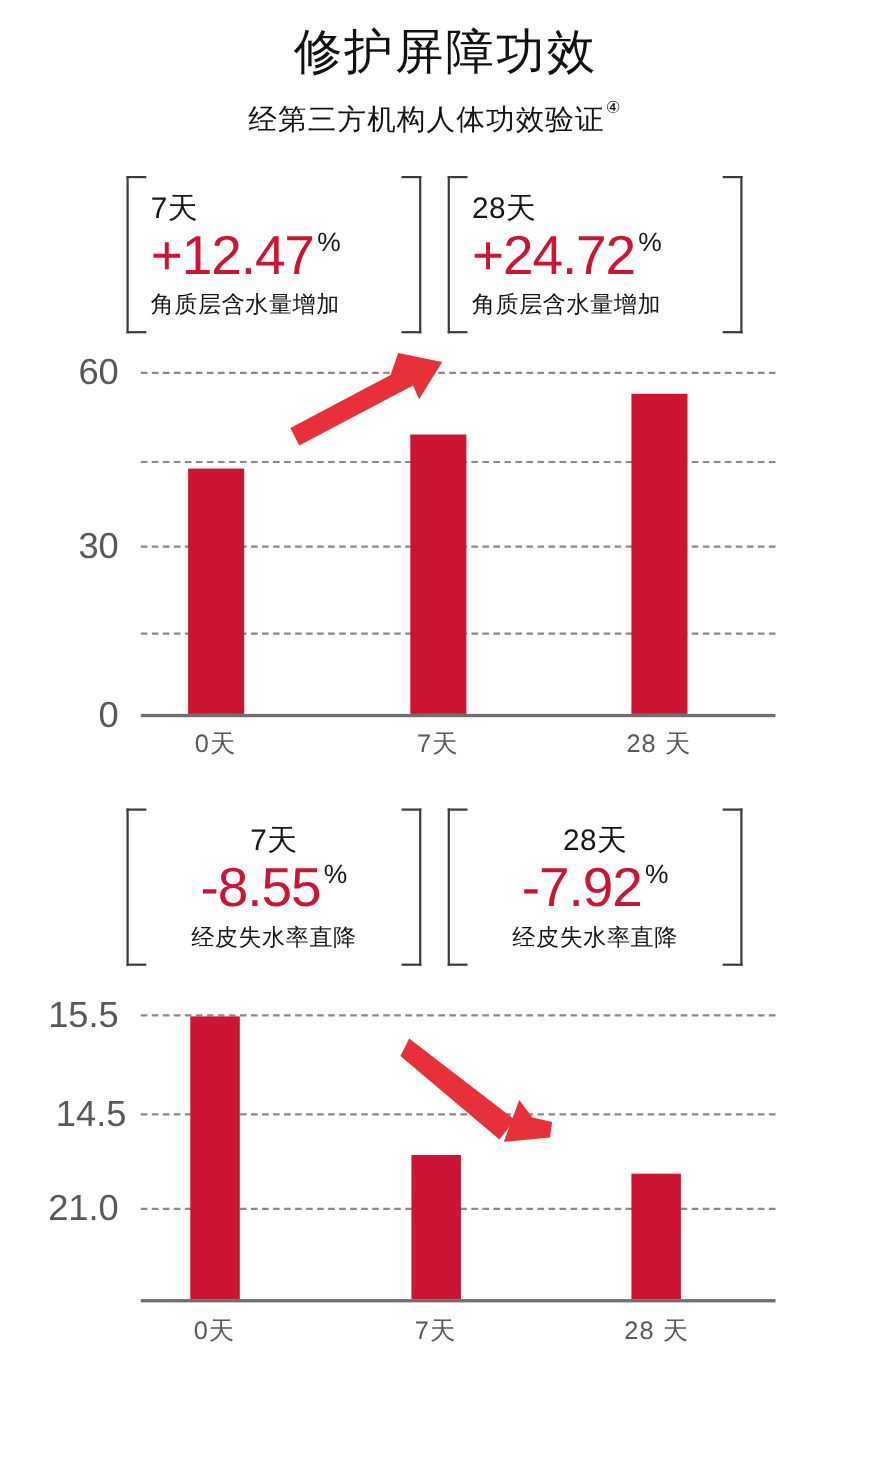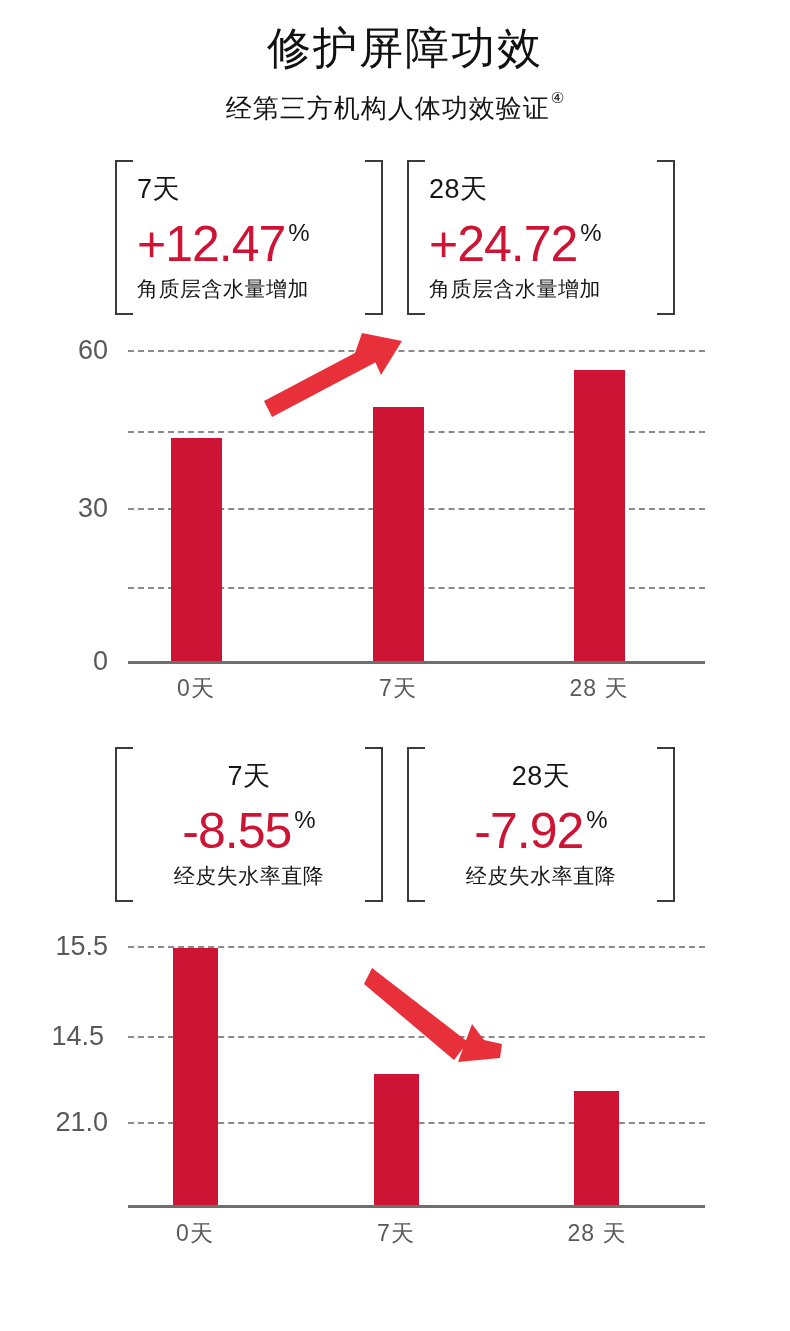--- a/index.html
+++ b/index.html
@@ -71,21 +71,21 @@
   .stat-card .bracket-r { right: 0; border-right: 2px solid #3b3b3b; }
 
   .stat-period {
     font-size: 27px;
     color: #161616;
     line-height: 1.15;
     letter-spacing: 0.5px;
   }
   .stat-value-line {
     line-height: 1;
-    margin-top: 14px;
+    margin-top: 2px;
     white-space: nowrap;
   }
   .stat-value {
     font-size: 50px;
     font-weight: 400;
     letter-spacing: -1px;
   }
   .stat-unit {
     font-size: 24px;
     color: #161616;
@@ -108,21 +108,21 @@
   .chart {
     position: relative;
     width: 790px;
   }
   .chart-inner { position: absolute; left: 0; top: 0; width: 790px; height: 100%; }
 
   .ylabel {
     position: absolute;
     text-align: right;
     color: #595959;
-    font-size: 27px;
+    font-size: 33px;
     line-height: 1;
     transform: translateY(-50%);
   }
   .gridline {
     position: absolute;
     height: 0;
     border-top: 2px dashed #8a8a8a;
   }
   .axisline {
     position: absolute;
@@ -233,21 +233,21 @@
 </div>
 
 <div class="chart" style="height:360px;margin-top:18px">
   <div class="chart-inner">
 
     <div class="gridline" style="left:128px;width:577px;top:26px"></div>
     <div class="gridline" style="left:128px;width:577px;top:116px"></div>
     <div class="gridline" style="left:128px;width:577px;top:202px"></div>
 
     <div class="ylabel" style="left:20px;width:88px;top:26px">15.5</div>
-    <div class="ylabel" style="left:16px;width:88px;top:116px">14.5</div>
+    <div class="ylabel" style="left:27px;width:88px;top:116px">14.5</div>
     <div class="ylabel" style="left:20px;width:88px;top:202px">21.0</div>
 
     <div class="bar" style="left:173px;width:45px;top:28px;height:257px"></div>
     <div class="bar" style="left:374px;width:45px;top:154px;height:131px"></div>
     <div class="bar" style="left:574px;width:45px;top:171px;height:114px"></div>
 
     <div class="axisline" style="left:128px;width:577px;top:285px"></div>
 
     <div class="xlabel" style="left:145px;width:100px;top:298px">0天</div>
     <div class="xlabel" style="left:346px;width:100px;top:298px">7天</div>

